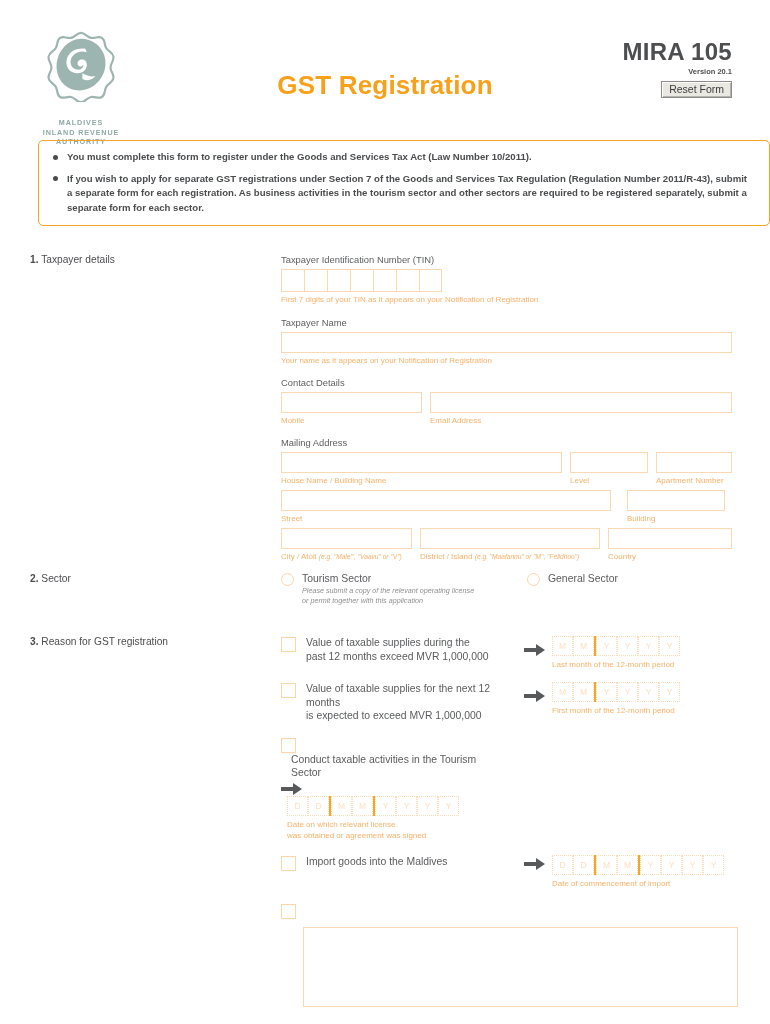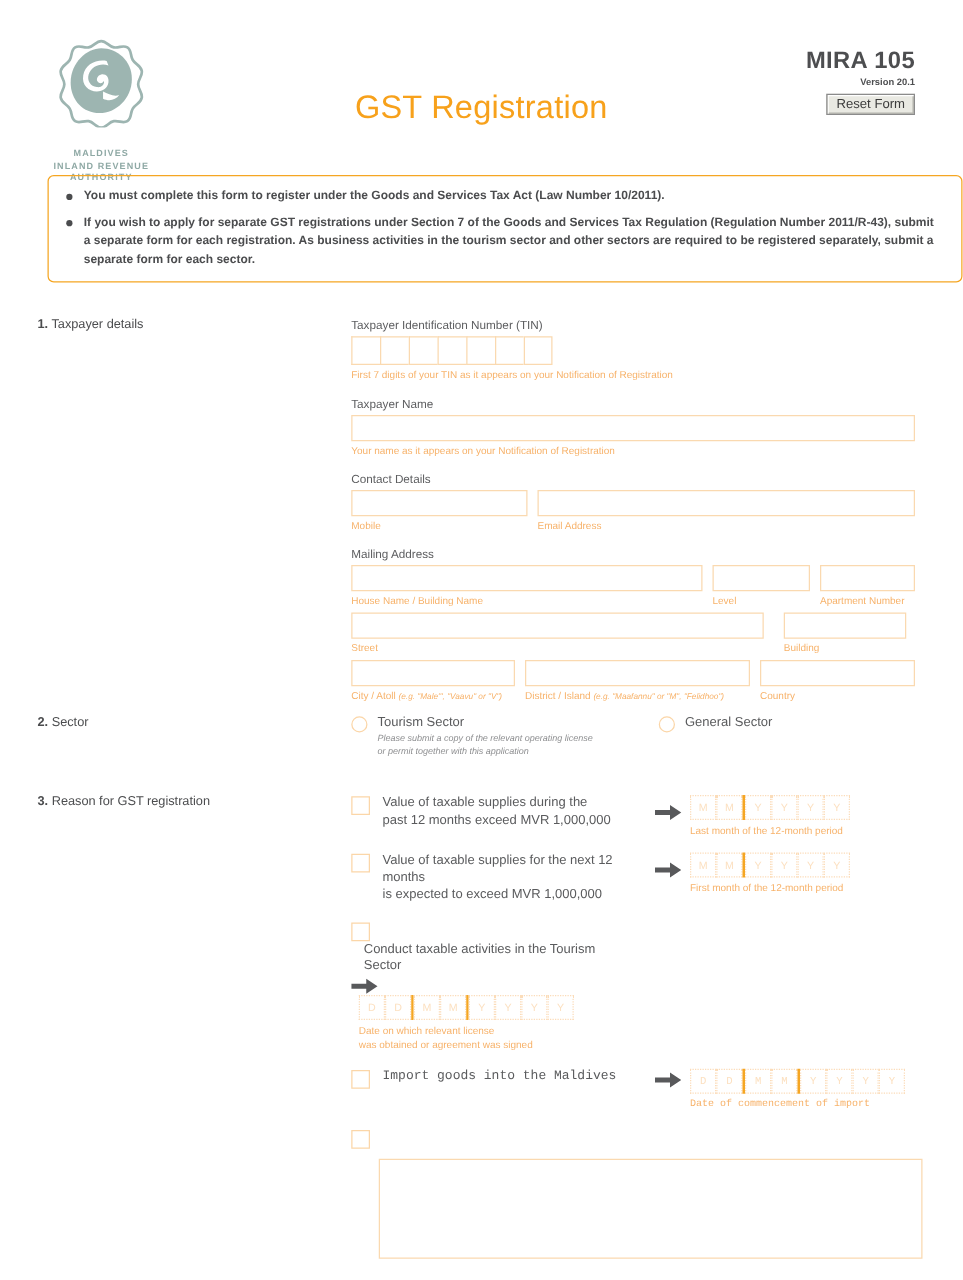--- a/index.html
+++ b/index.html
@@ -18,27 +18,27 @@
   
   .header { position:relative; height:118px; }
   .logo-block { position:absolute; left:38px; top:30px; width:86px; text-align:center; }
   .logo-mark { width:72px; height:72px; margin:0 auto; display:block; }
   .logo-text {
     margin-top:16px; font-size:7.2px; letter-spacing:0.9px;
     line-height:9.5px; color:#8fa9a5; font-weight:bold;
   }
   .form-title {
     position:absolute; left:0; right:0; top:70px;
-    text-align:center; font-size:26px; font-weight:normal;
+    text-align:center; font-size:26px; font-weight:bold;
     color:#f7a11b; letter-spacing:0.2px;
   }
   .form-code {
     position:absolute; right:38px; top:38px; text-align:right;
   }
-  .form-code .code { font-size:19px; font-weight:bold; color:#4d4e50; letter-spacing:0.3px; }
+  .form-code .code { font-size:24px; font-weight:bold; color:#4d4e50; letter-spacing:0.3px; }
   .form-code .ver { font-size:7.5px; font-weight:bold; color:#4d4e50; margin-top:1px; }
   .reset-btn {
     margin-top:5px; display:inline-block;
     border:1px solid #8b8b8b; background:#e9e9e2;
     box-shadow: inset 1px 1px 0 #ffffff, inset -1px -1px 0 #b4b4ac;
     font-size:10.5px; color:#3c3c3c; padding:1px 7px 2px 7px;
     font-family:"Liberation Sans", sans-serif; cursor:pointer;
   }
 
   
@@ -358,21 +358,21 @@
             <div class="dcell">Y</div>
             <div class="dcell">Y</div>
             <div class="dcell">Y</div>
           </div>
           <div class="dlabel" style="white-space:pre-line;">Date on which relevant license
 was obtained or agreement was signed</div>
         </div>
       </div>
 
       
-      <div class="row" style="margin-top:14px;font-family:Liberation Mono, monospace;">
+      <div class="row" style="margin-top:14px;">
         <span class="chk" style="margin-top:1px;"></span>
         <div class="opt-label" style="margin-left:10px; width:218px; line-height:13.5px;">Import goods into the Maldives</div>
         <svg class="arrow" style="margin-top:2px;" viewBox="0 0 22 14">
           <path d="M0 5 H12 V1 L21 7 L12 13 V9 H0 Z" fill="#58595b"></path>
         </svg>
         <div style="margin-left:6px;">
           <div class="datebox">
             <div class="dcell">D</div>
             <div class="dcell">D</div>
             <div class="sep"></div>

